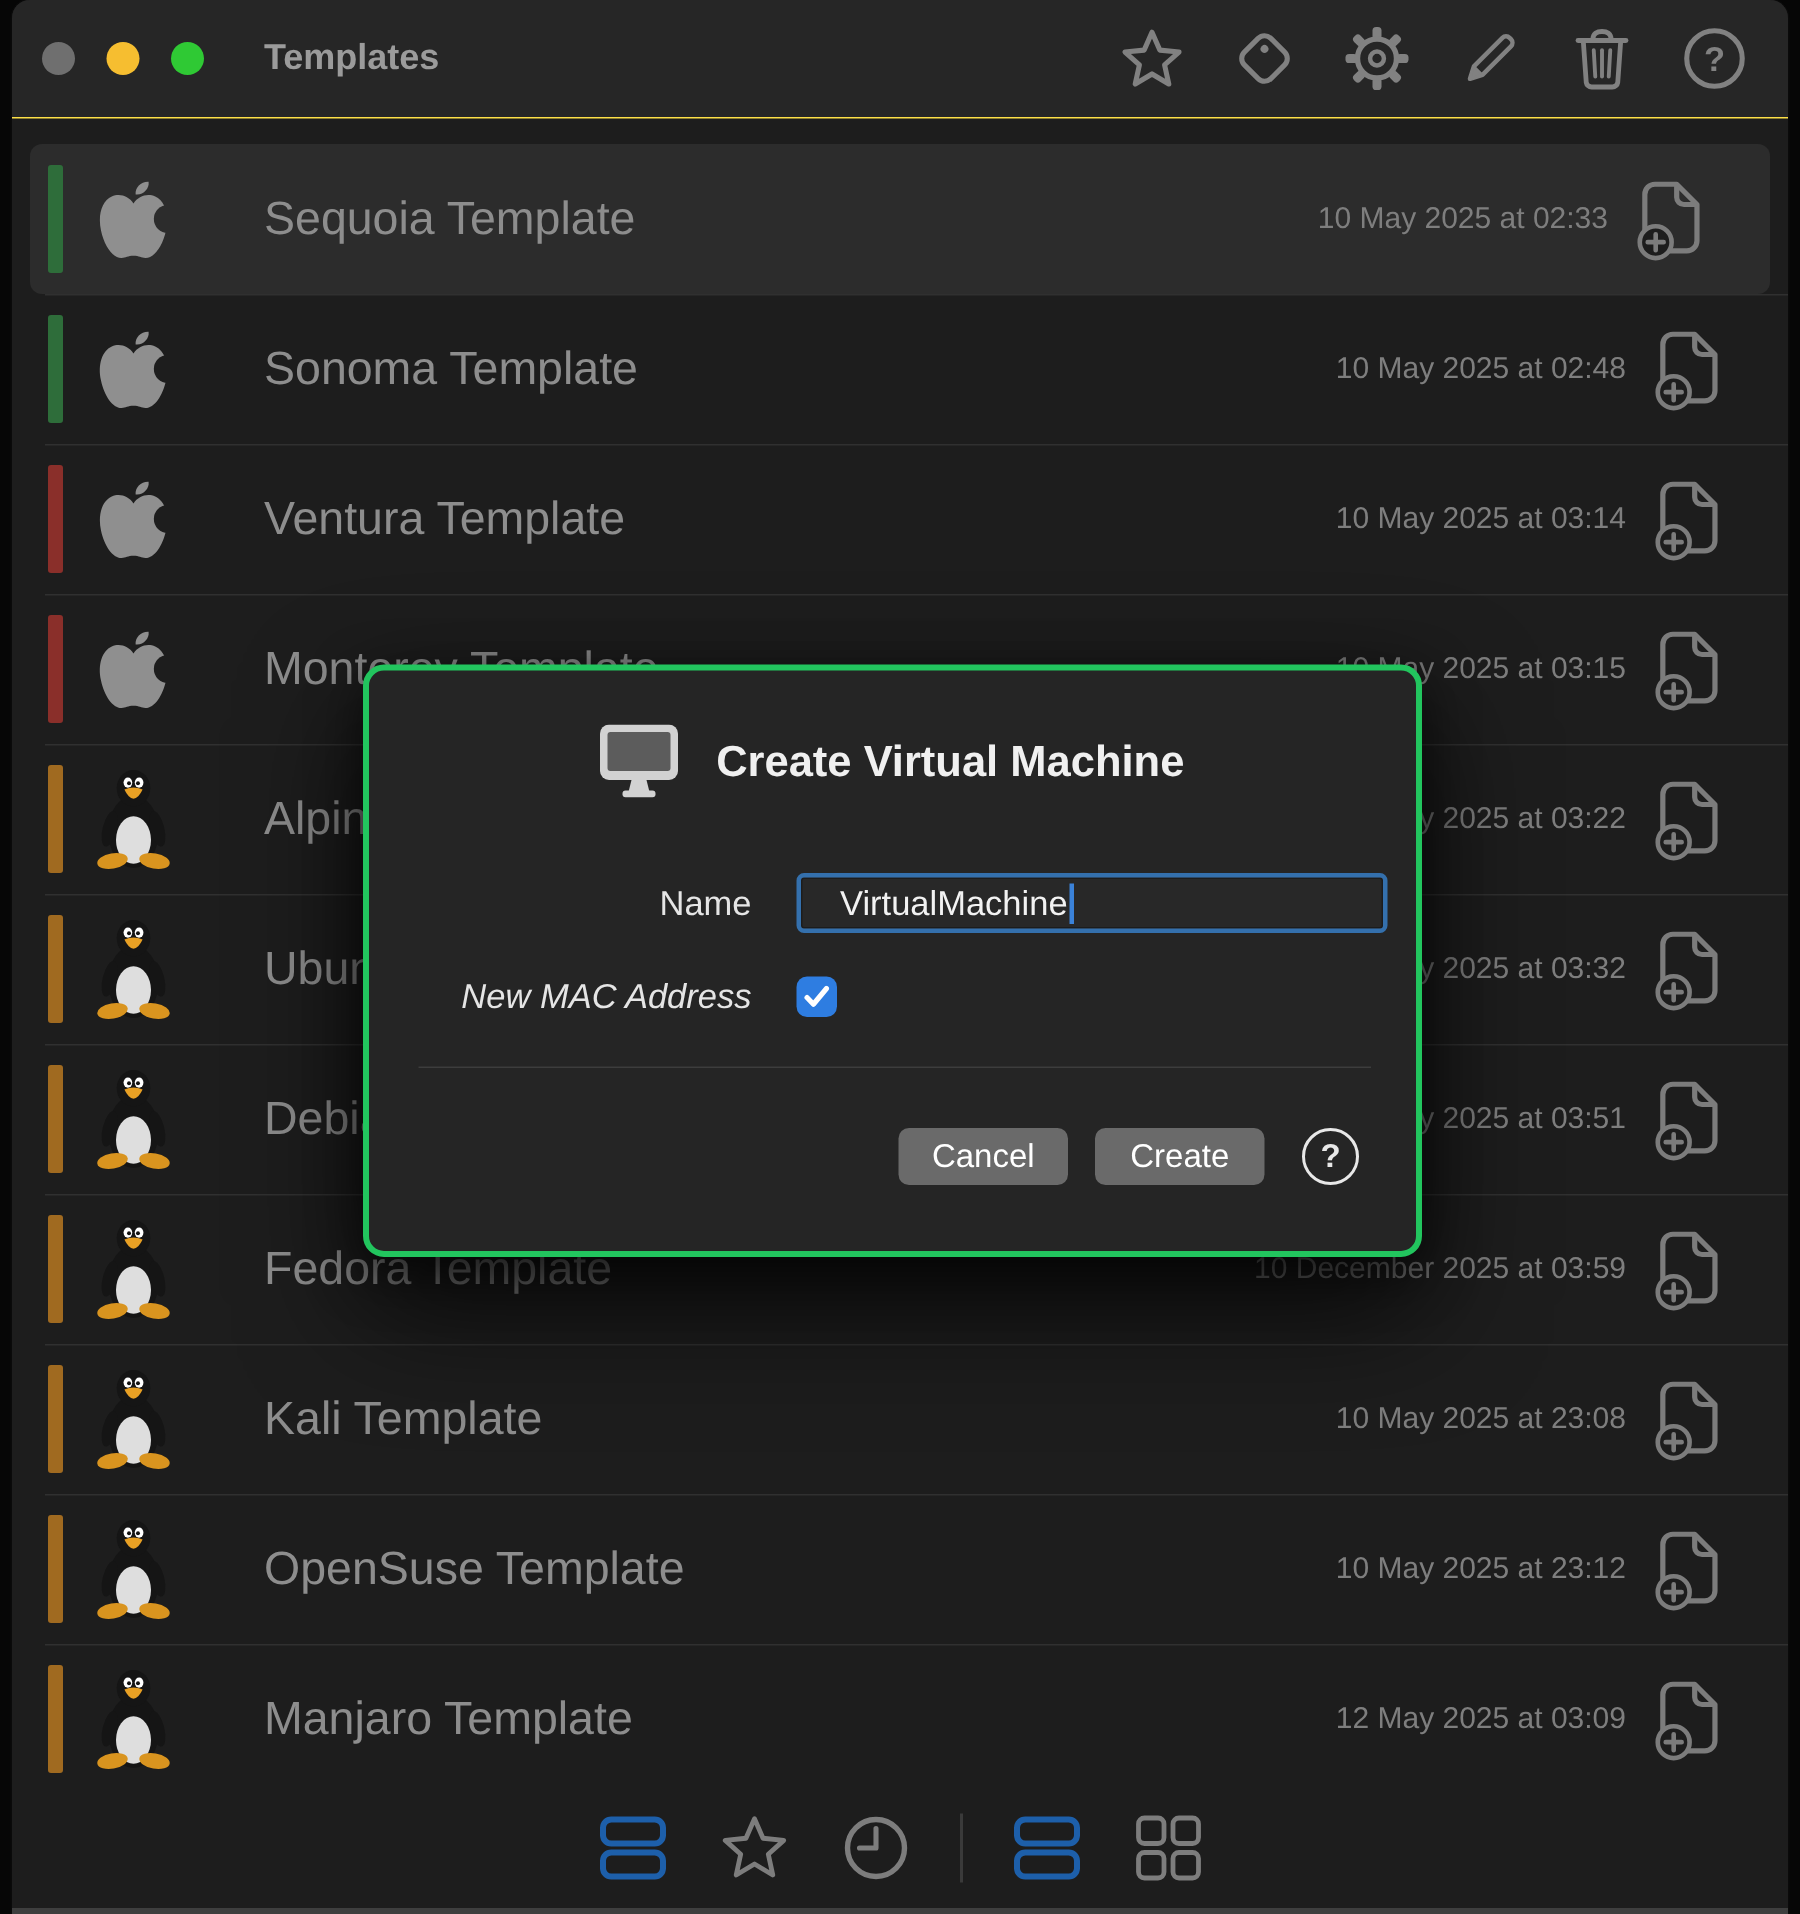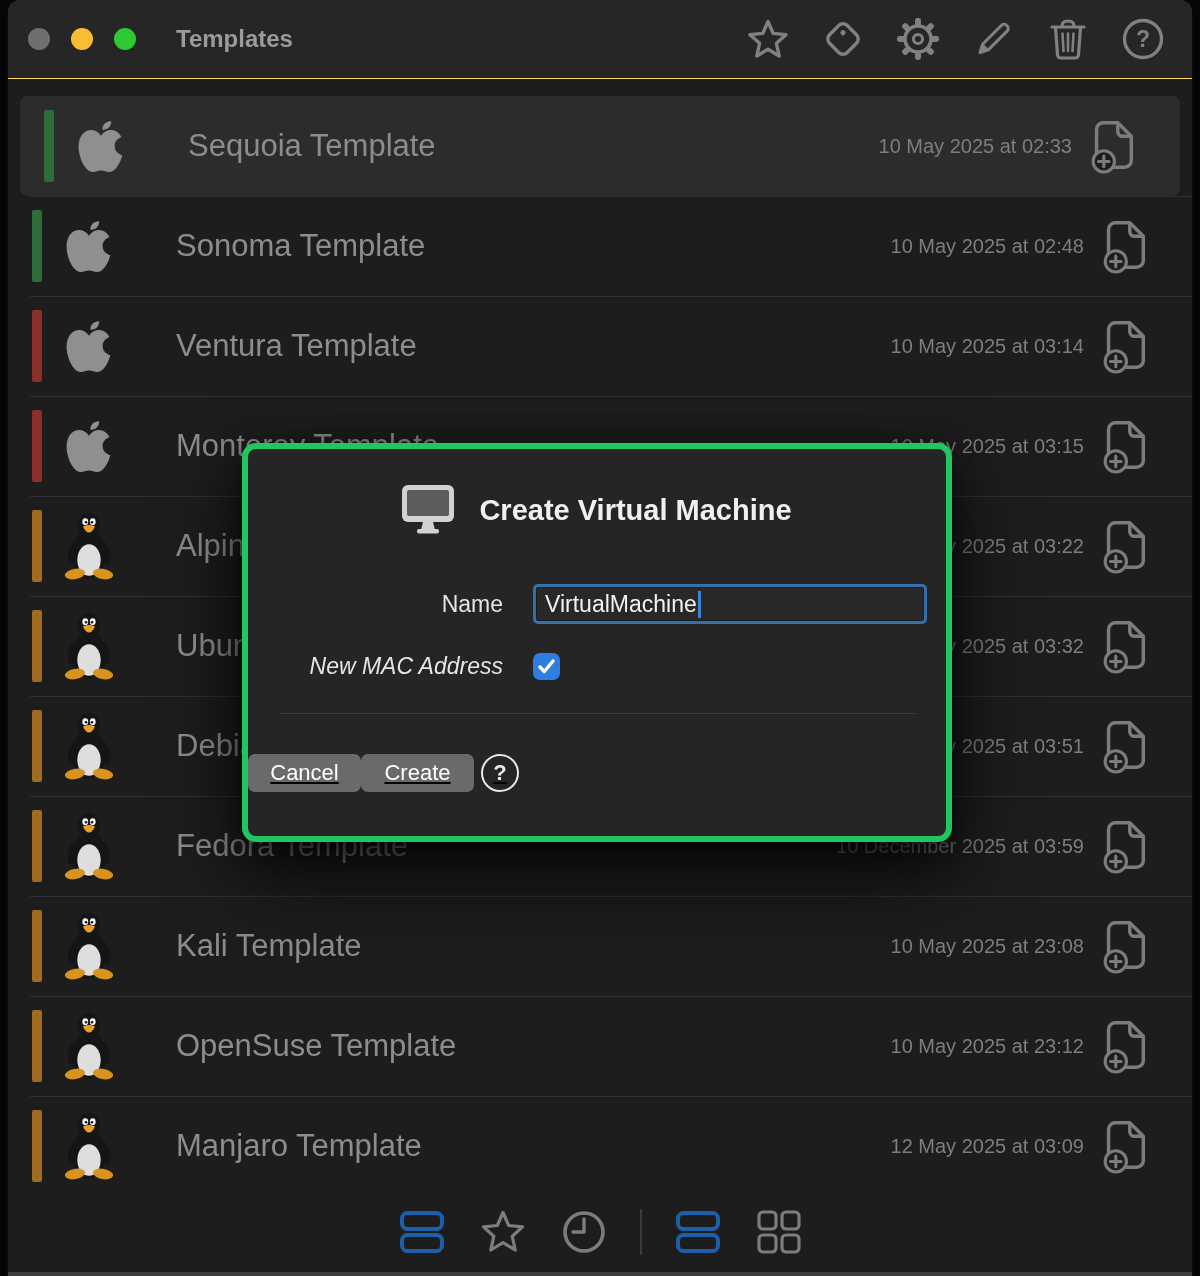--- a/index.html
+++ b/index.html
@@ -10,50 +10,50 @@
   .titlebar{height:78px;background:#262626;display:flex;align-items:center;border-bottom:7px solid #fde047;}
   .traffic{display:flex;gap:21px;margin-left:20px;}
   .light{width:22px;height:22px;border-radius:50%;}
   .win-title{margin-left:40px;font-size:24px;font-weight:700;color:#9b9b9b;}
   .tb-icons{margin-left:auto;display:flex;align-items:center;gap:29px;margin-right:26px;}
   .tb-btn{width:46px;height:46px;display:flex;align-items:center;justify-content:center;}
   .tb-btn svg{display:block;}
   
   .list{position:absolute;top:79px;left:0;right:0;bottom:80px;background:#1d1d1d;padding-top:17px;}
   .row{position:relative;height:100px;display:flex;align-items:center;padding:0 0 0 24px;border-radius:8px;}
-  .row.selected{background:#2c2c2c;margin:0 12px;}
+  .row.selected{background:#2c2c2c;margin:0 12px;padding-left:12px;}
   .row:not(:first-child)::before{content:"";position:absolute;top:0;left:22px;right:0;height:1px;background:#303030;}
   .row.selected::before{left:10px;}
   .bar{width:10px;height:72px;border-radius:2px;flex:0 0 auto;}
   .os-ic{width:58px;height:64px;margin-left:18px;flex:0 0 auto;display:flex;align-items:center;justify-content:center;}
   .row-title{margin-left:58px;font-size:31px;font-weight:500;color:#8d8d8d;flex:1;white-space:nowrap;overflow:hidden;}
   .row-date{font-size:20px;color:#7e7e7e;margin-right:16px;white-space:nowrap;}
   .doc-btn{width:48px;height:56px;margin-right:44px;flex:0 0 auto;}
   
   .bottombar{position:absolute;left:0;right:0;bottom:0;height:80px;background:#1d1d1d;
     display:flex;align-items:center;justify-content:center;gap:31px;}
   .bb-btn{width:50px;height:50px;display:flex;align-items:center;justify-content:center;}
   .bb-divider{width:2px;height:46px;background:#3a3a3a;}
   
   .dialog{position:absolute;left:242px;top:443px;width:698px;height:387px;background:#252525;
-    border:6px solid #22c55e;border-radius:14px;box-shadow:0 34px 80px rgba(0,0,0,.72),0 10px 34px rgba(0,0,0,.55);}
+    border:4px solid #22c55e;border-radius:14px;box-shadow:0 34px 80px rgba(0,0,0,.72),0 10px 34px rgba(0,0,0,.55);}
   .dlg-header{display:flex;align-items:center;justify-content:center;gap:25px;margin-top:36px;}
   .dlg-title{font-size:29px;font-weight:600;color:#f0f0f0;}
   .form-row{display:flex;align-items:center;margin-left:33px;}
   .form-row.name{margin-top:49px;}
   .form-row.mac{margin-top:29px;font-style:italic;}
   .form-label{width:222px;text-align:right;font-size:23px;color:#e5e5e5;}
   .textfield{margin-left:30px;width:379px;height:34px;background:#282828;border:3px solid #3470ad;
     border-radius:5px;display:flex;align-items:center;padding-left:9px;box-shadow:0 0 0 1px #1c1c1c inset;}
-  .tf-value{font-size:23px;color:#f2f2f2;}
+  .tf-value{font-size:23px;color:#f2f2f2;margin-left:17px;}
   .caret{display:inline-block;width:3px;height:27px;background:#3b82d8;margin-left:1px;}
   .checkbox{margin-left:30px;width:27px;height:27px;border-radius:7px;background:#2e7de1;
     display:flex;align-items:center;justify-content:center;}
   .dlg-divider{height:1px;background:#3d3d3d;margin:33px 30px 0 33px;}
-  .dlg-actions{display:flex;align-items:center;margin:40px 38px 0 0;text-decoration:underline;}
+  .dlg-actions{display:flex;align-items:center;justify-content:flex-end;margin:40px 38px 0 0;gap:18px;}
   .dlg-btn{min-width:113px;height:38px;background:#6a6a6a;border:none;border-radius:7px;
     color:#fff;font-size:22px;font-family:inherit;display:flex;align-items:center;justify-content:center;}
   .help-btn{width:38px;height:38px;border-radius:50%;border:2.5px solid #e8e8e8;margin-left:7px;
     display:flex;align-items:center;justify-content:center;color:#e8e8e8;font-size:22px;font-weight:700;background:transparent;}
 </style>
 </head>
 <body>
 
 <svg width="0" height="0" style="position:absolute">
   <defs>

